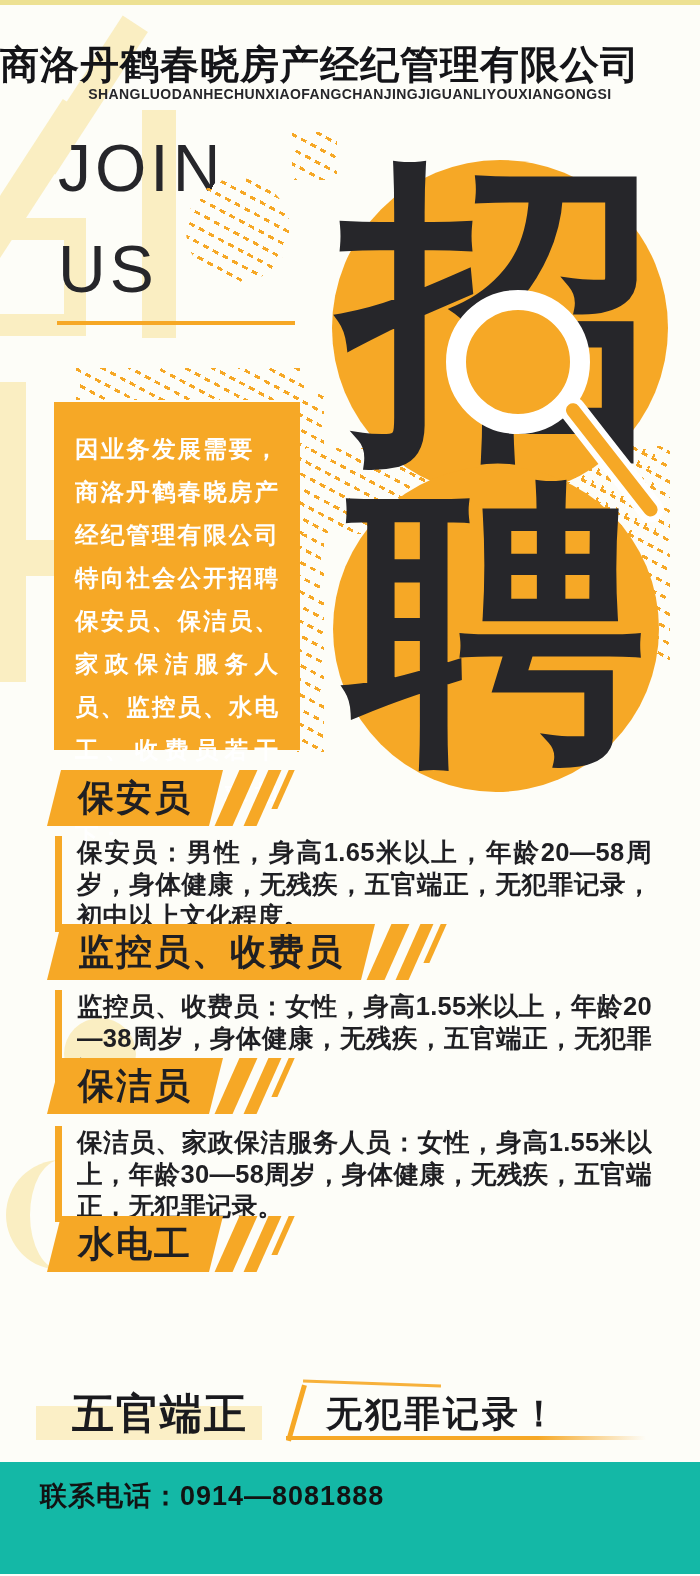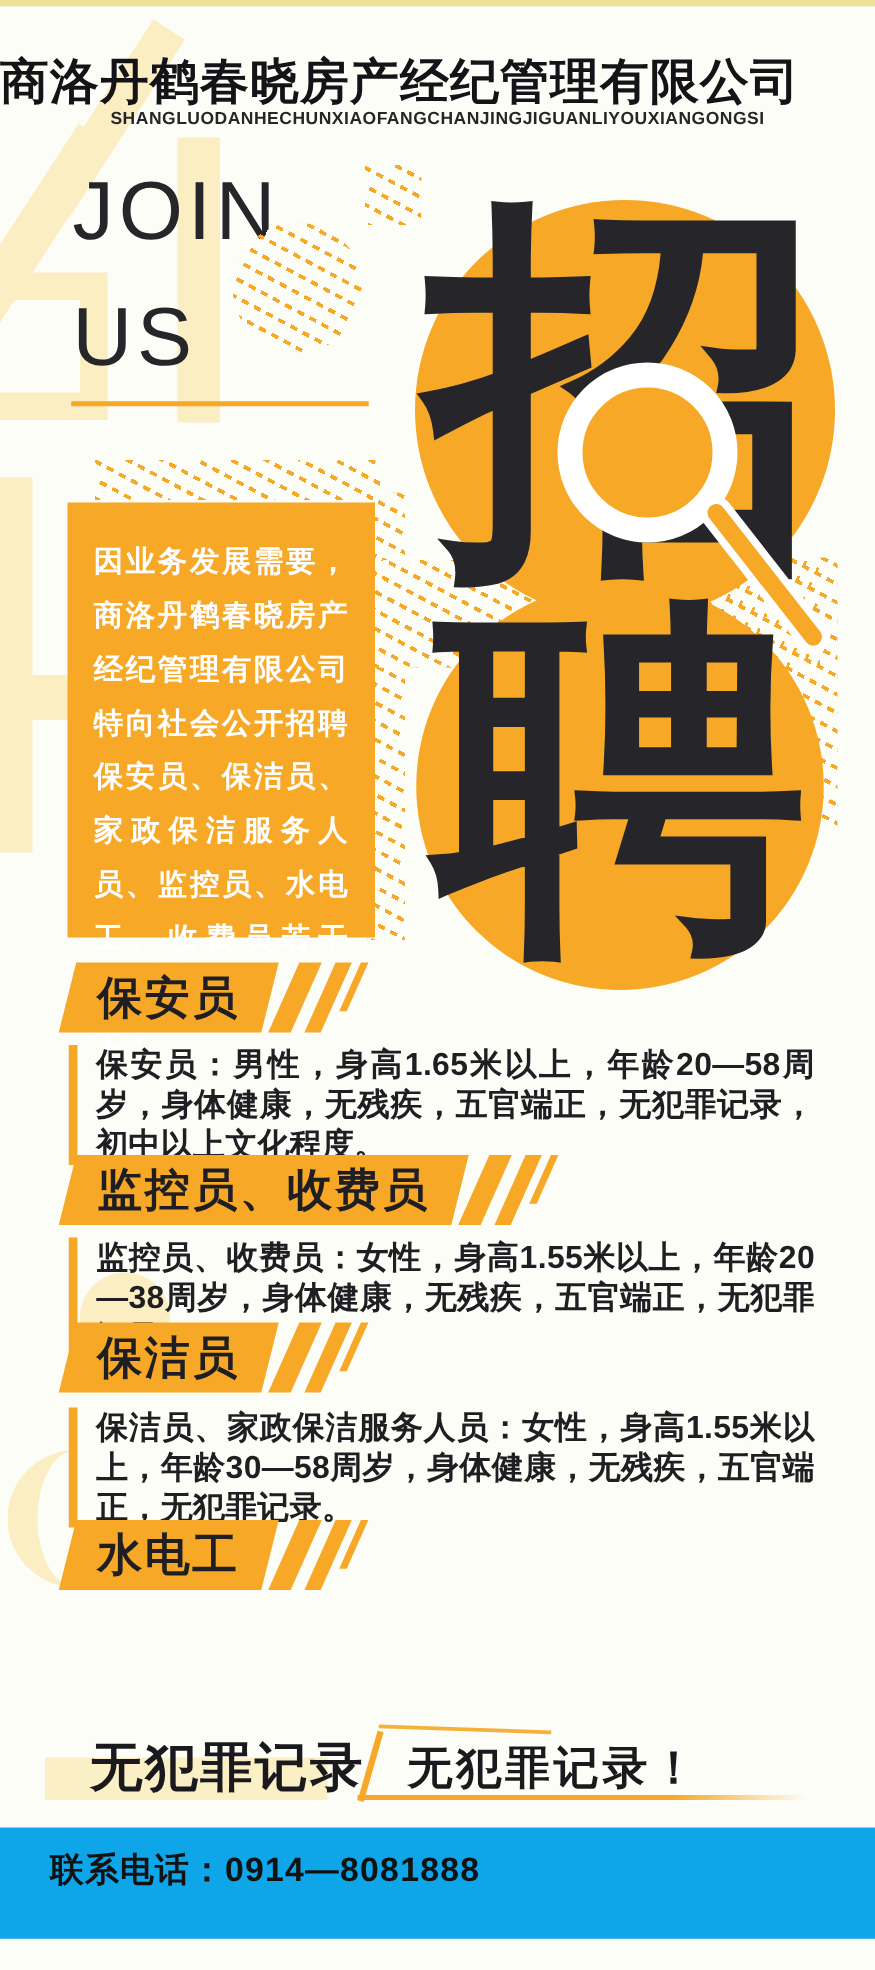--- a/index.html
+++ b/index.html
@@ -64,21 +64,21 @@
   
   .sal-underlay{left:36px;top:1406px;width:226px;height:34px;background:#FBEFC6;}
   .salary{left:72px;top:1386px;font-size:42px;font-weight:900;color:#1A1A1E;letter-spacing:2px;}
   .sal-diag{left:294px;top:1384px;width:5px;height:58px;background:#F6A826;transform:rotate(16deg);}
   .sal-topline{left:303px;top:1382px;width:138px;height:3px;background:#F6A826;transform:rotate(2deg);opacity:.9;}
   .sal-botline{left:286px;top:1436px;width:360px;height:4px;
                background:linear-gradient(90deg,#F6A826 70%,rgba(246,168,38,0));}
   .slogan{left:326px;top:1390px;font-size:36px;font-weight:900;color:#1A1A1E;letter-spacing:3px;}
 
   
-  .contact-band{left:0;top:1462px;width:700px;height:89px;background:#0ea5e9;z-index:2;}
+  .contact-band{left:0;top:1462px;width:700px;height:112px;background:#14b8a6;z-index:2;}
   .contact-line{position:absolute;left:40px;font-size:27px;font-weight:900;color:#121212;
                 letter-spacing:1px;white-space:nowrap;}
   .c1{top:16px;} .c2{top:54px;}
 </style>
 </head>
 <body>
 
 <div class="poster">
 
   <div class="abs pale" style="left:142px;top:110px;width:34px;height:228px;"></div>
@@ -150,21 +150,21 @@
   <div class="abs sec-head" style="left:54px;top:1216px;">
     <div class="sec-title">
         <span>水电工</span>
       </div>
     <span class="slash sl-a"></span>
     <span class="slash sl-b"></span>
     <span class="slash sl-c"></span>
   </div>
 
   <div class="abs sal-underlay"></div>
-  <div class="abs salary">无犯罪记录</div>
+  <div class="abs salary">五官端正</div>
   <div class="abs sal-diag"></div>
   <div class="abs sal-topline"></div>
   <div class="abs sal-botline"></div>
   <div class="abs slogan">无犯罪记录！</div>
 
   <div class="abs contact-band">
     <div class="contact-line c1">
       <span>联系电话：</span><span>0914—8081888</span>
     </div>
   </div>

